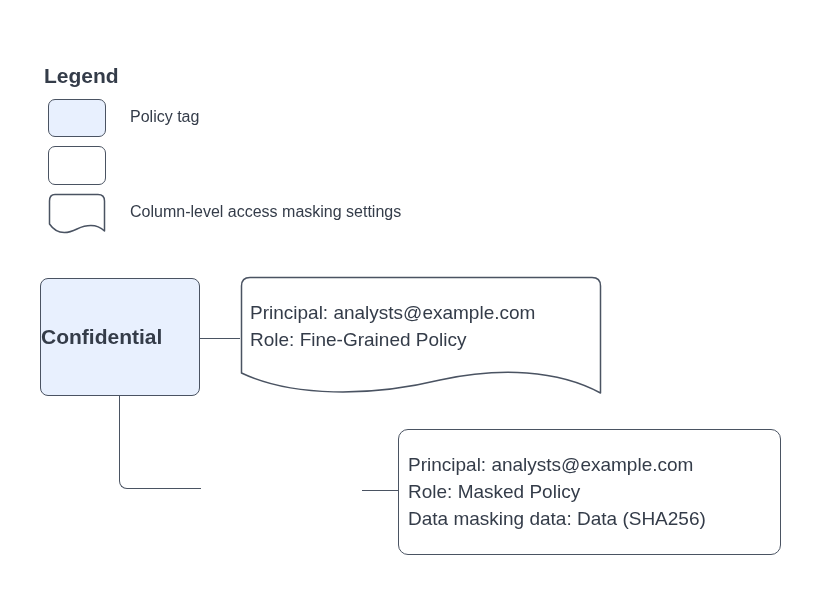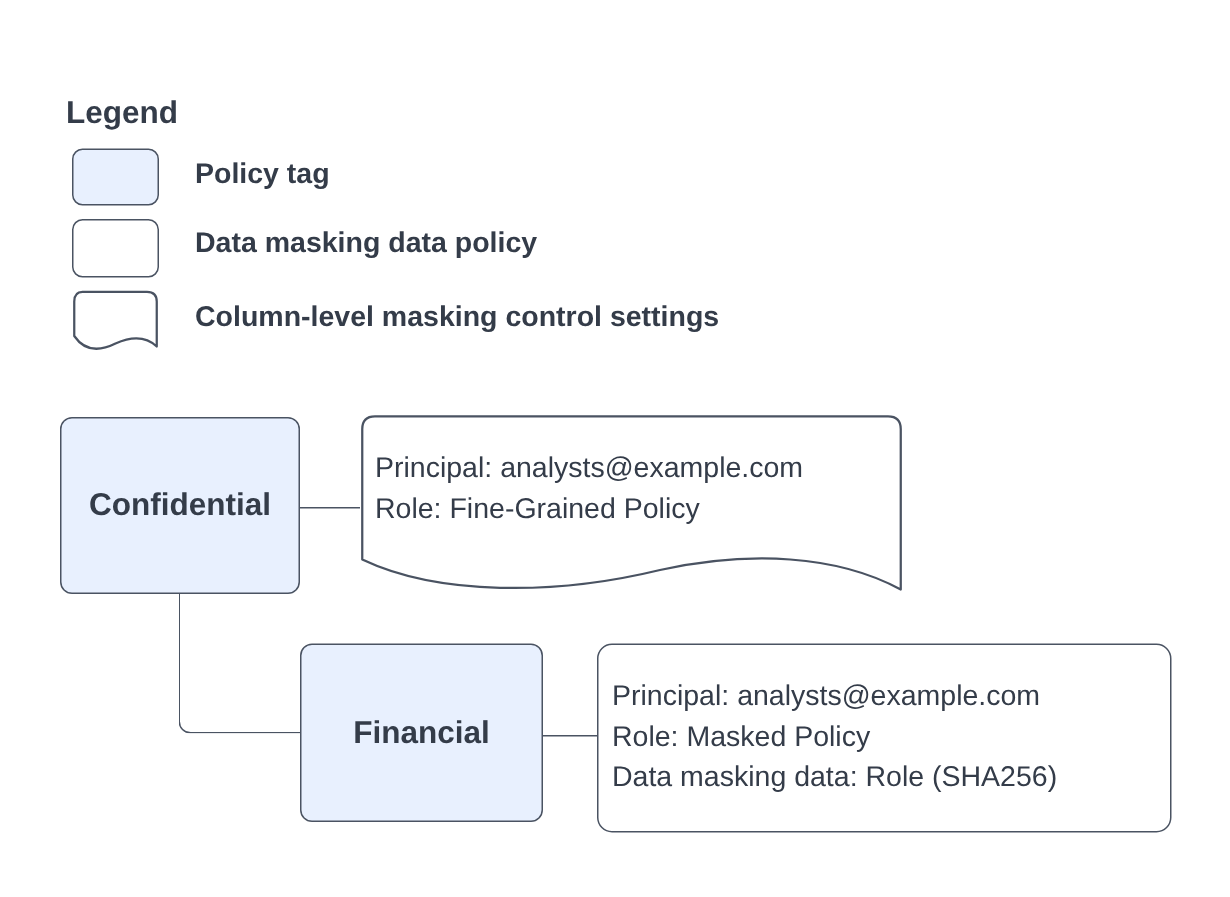--- a/index.html
+++ b/index.html
@@ -39,38 +39,38 @@
   .swatch.blue  { top: 99px;  height: 38px; background: var(--node-fill); }
   .swatch.white { top: 146px; height: 39px; background: var(--card-fill); }
   .swatch-doc {
     position: absolute;
     left: 48px; top: 193px;
     width: 58px; height: 46px;
   }
   .legend-label {
     position: absolute;
     left: 130px;
-    font-size: 19px;
-    font-weight: bold;
+    font-size: 16px;
+    font-weight: normal;
     line-height: 26px;
     white-space: nowrap;
   }
   .legend-label.l1 { top: 104px; }
   .legend-label.l2 { top: 150px; }
   .legend-label.l3 { top: 199px; }
 
   
   .node {
     position: absolute;
     background: var(--node-fill);
     border: 1.5px solid var(--stroke);
     border-radius: 8px;
     display: flex;
     align-items: center;
-    justify-content: center;
+    justify-content: flex-start;
     font-size: 21px;
     font-weight: bold;
   }
   .node.confidential { left: 40px;  top: 278px; width: 160px; height: 118px; }
   .node.financial    { left: 200px; top: 429px; width: 162px; height: 119px; }
 
   
   .doc-svg {
     position: absolute;
     left: 240px; top: 276px;
@@ -121,46 +121,42 @@
 <body>
 
 <div class="canvas">
 
   <div class="legend-title">Legend</div>
 
   <div class="swatch blue"></div>
   <div class="legend-label l1">Policy tag</div>
 
   <div class="swatch white"></div>
-  <div class="legend-label l2">Data masking data policy</div>
 
   <svg class="swatch-doc" viewBox="0 0 58 46" aria-hidden="true">
     <path class="swatch-doc-shape" d="M 7,1.5 L 50,1.5 Q 56.5,1.5 56.5,8 L 56.5,38 C 48,30 38,32 29,36 C 19,41 9,42 1.5,31 L 1.5,8 Q 1.5,1.5 7,1.5 Z"></path>
   </svg>
-  <div class="legend-label l3">Column-level masking control settings</div>
+  <div class="legend-label l3">Column-level access masking settings</div>
 
   <div class="edge-h edge-a"></div>
   <div class="edge-elbow"></div>
   <div class="edge-h edge-b"></div>
 
   <div class="node confidential">
     <span>Confidential</span>
-  </div>
-  <div class="node financial">
-    <span>Financial</span>
   </div>
 
   <svg class="doc-svg" viewBox="0 0 362 126" aria-hidden="true">
     <path class="doc-shape" d="M 10,1.5 L 352,1.5 Q 360.5,1.5 360.5,10 L 360.5,117 C 318,94 260,91 200,104 C 130,121 52,121 1.5,97 L 1.5,10 Q 1.5,1.5 10,1.5 Z"></path>
   </svg>
   <div class="card-text confidential-settings">
     <div><b>Principal: </b><span>analysts@example.com</span></div>
     <div><b>Role: </b><span>Fine-Grained Policy</span></div>
   </div>
 
   <div class="policy-card"></div>
   <div class="card-text financial-policy">
     <div><b>Principal: </b><span>analysts@example.com</span></div>
     <div><b>Role: </b><span>Masked Policy</span></div>
-    <div><b>Data masking data: </b><span>Role (SHA256)</span></div>
+    <div><b>Data masking data: </b><span>Data (SHA256)</span></div>
   </div>
 
 </div>
 
 </body></html>

